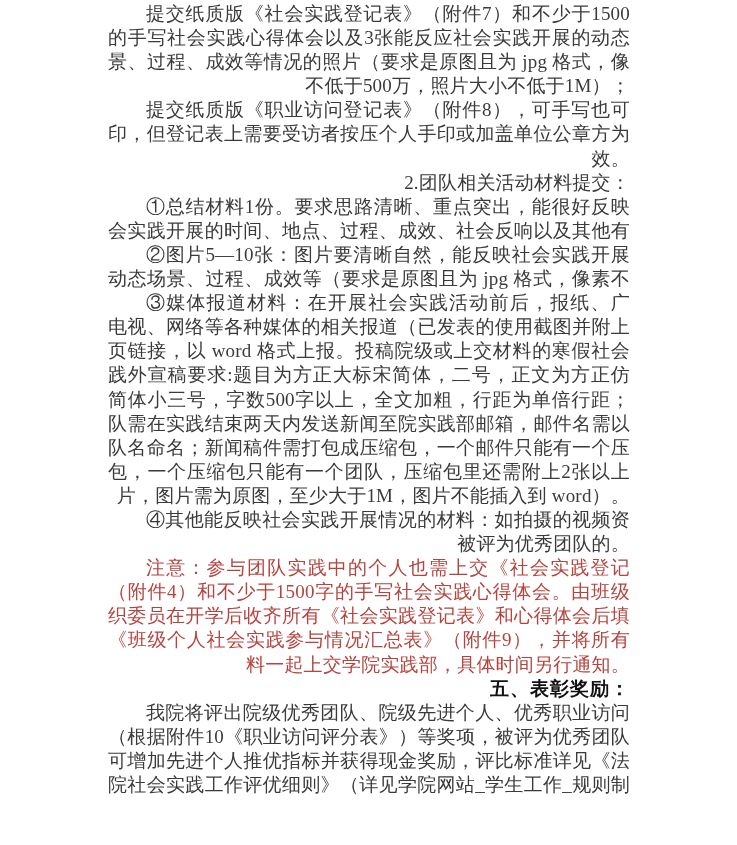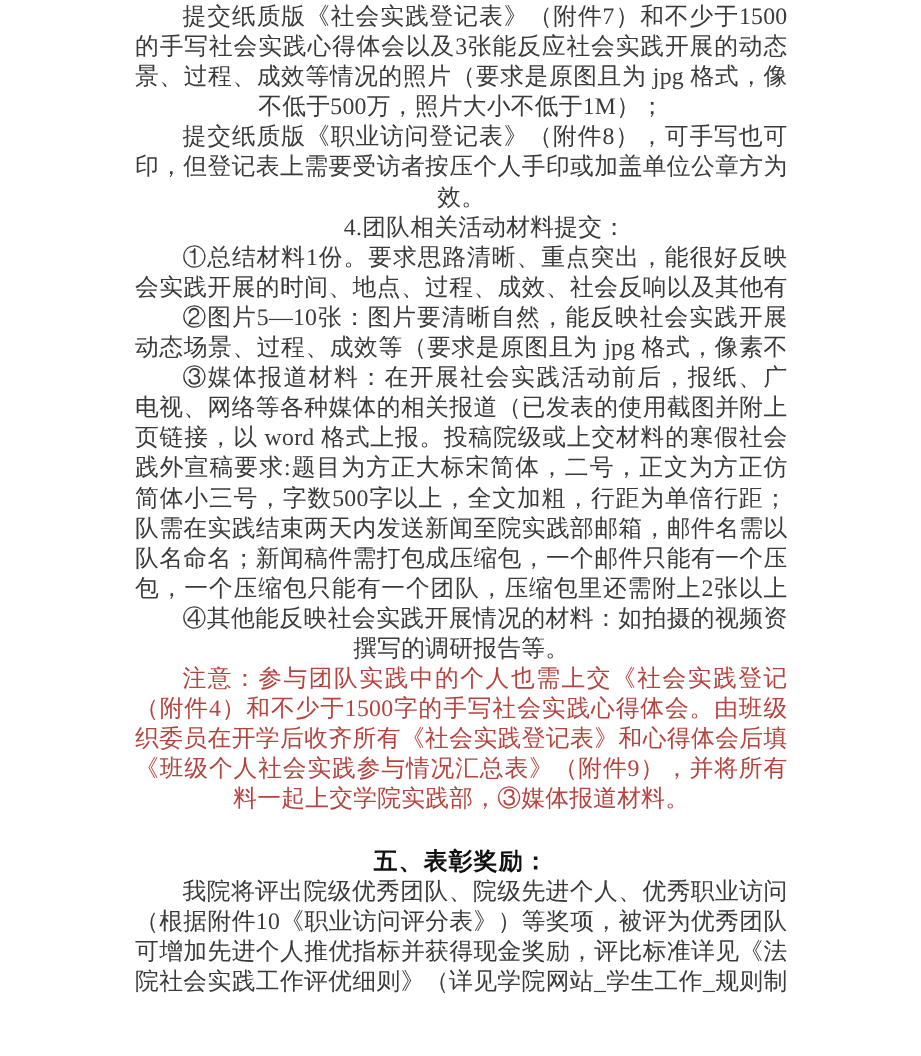--- a/index.html
+++ b/index.html
@@ -19,75 +19,75 @@
     position: absolute;
     left: 108px;
     top: 2px;
     width: 522px;
   }
   .line {
     font-size: 19px;
     line-height: 24.1px;
     height: 24.1px;
     overflow: hidden;
-    text-align: center;
+    text-align: right;
     letter-spacing: 0.2px;
   }
   .line.fill {
     text-align: justify;
     text-align-last: justify;
   }
   .line.indent {
     padding-left: 38px;
   }
   .line.body {
     color: #3a3a3a;
   }
   .line.note {
     color: #b5433e;
   }
   .line.heading {
     color: #111111;
     font-weight: bold;
     font-family: "Liberation Sans", "DejaVu Sans", sans-serif;
     letter-spacing: 1px;
-    margin-top: 25px;
   }
 </style>
 </head>
 <body>
 
 <div class="page">
   <div class="doc">
       <div class="line body indent fill">提交纸质版《社会实践登记表》（附件7）和不少于1500字</div>
       <div class="line body fill">的手写社会实践心得体会以及3张能反应社会实践开展的动态场</div>
       <div class="line body fill">景、过程、成效等情况的照片（要求是原图且为 jpg 格式，像素</div>
       <div class="line body">不低于500万，照片大小不低于1M）；</div>
       <div class="line body indent fill">提交纸质版《职业访问登记表》（附件8），可手写也可打</div>
       <div class="line body fill">印，但登记表上需要受访者按压个人手印或加盖单位公章方为有</div>
       <div class="line body">效。</div>
-      <div class="line body indent">4.团队相关活动材料提交：</div>
+      <div class="line body indent">2.团队相关活动材料提交：</div>
       <div class="line body indent fill">①总结材料1份。要求思路清晰、重点突出，能很好反映社</div>
       <div class="line body fill">会实践开展的时间、地点、过程、成效、社会反响以及其他有关</div>
       <div class="line body indent fill">②图片5—10张：图片要清晰自然，能反映社会实践开展的</div>
       <div class="line body fill">动态场景、过程、成效等（要求是原图且为 jpg 格式，像素不低</div>
       <div class="line body indent fill">③媒体报道材料：在开展社会实践活动前后，报纸、广播、</div>
       <div class="line body fill">电视、网络等各种媒体的相关报道（已发表的使用截图并附上网</div>
       <div class="line body fill">页链接，以 word 格式上报。投稿院级或上交材料的寒假社会实</div>
       <div class="line body fill">践外宣稿要求:题目为方正大标宋简体，二号，正文为方正仿宋</div>
       <div class="line body fill">简体小三号，字数500字以上，全文加粗，行距为单倍行距；团</div>
       <div class="line body fill">队需在实践结束两天内发送新闻至院实践部邮箱，邮件名需以团</div>
       <div class="line body fill">队名命名；新闻稿件需打包成压缩包，一个邮件只能有一个压缩</div>
       <div class="line body fill">包，一个压缩包只能有一个团队，压缩包里还需附上2张以上图</div>
+      <div class="line body">片，图片需为原图，至少大于1M，图片不能插入到 word）。</div>
       <div class="line body indent fill">④其他能反映社会实践开展情况的材料：如拍摄的视频资料，</div>
-      <div class="line body">撰写的调研报告等。</div>
+      <div class="line body">被评为优秀团队的。</div>
       <div class="line note indent fill">注意：参与团队实践中的个人也需上交《社会实践登记表》</div>
       <div class="line note fill">（附件4）和不少于1500字的手写社会实践心得体会。由班级组</div>
       <div class="line note fill">织委员在开学后收齐所有《社会实践登记表》和心得体会后填写</div>
       <div class="line note fill">《班级个人社会实践参与情况汇总表》（附件9），并将所有材</div>
-      <div class="line note">料一起上交学院实践部，③媒体报道材料。</div>
+      <div class="line note">料一起上交学院实践部，具体时间另行通知。</div>
       <div class="line heading">五、表彰奖励：</div>
       <div class="line body indent fill">我院将评出院级优秀团队、院级先进个人、优秀职业访问者</div>
       <div class="line body fill">（根据附件10《职业访问评分表》）等奖项，被评为优秀团队的</div>
       <div class="line body fill">可增加先进个人推优指标并获得现金奖励，评比标准详见《法学</div>
       <div class="line body fill">院社会实践工作评优细则》（详见学院网站_学生工作_规则制度</div>
     </div>
 </div>
 
 </body></html>

